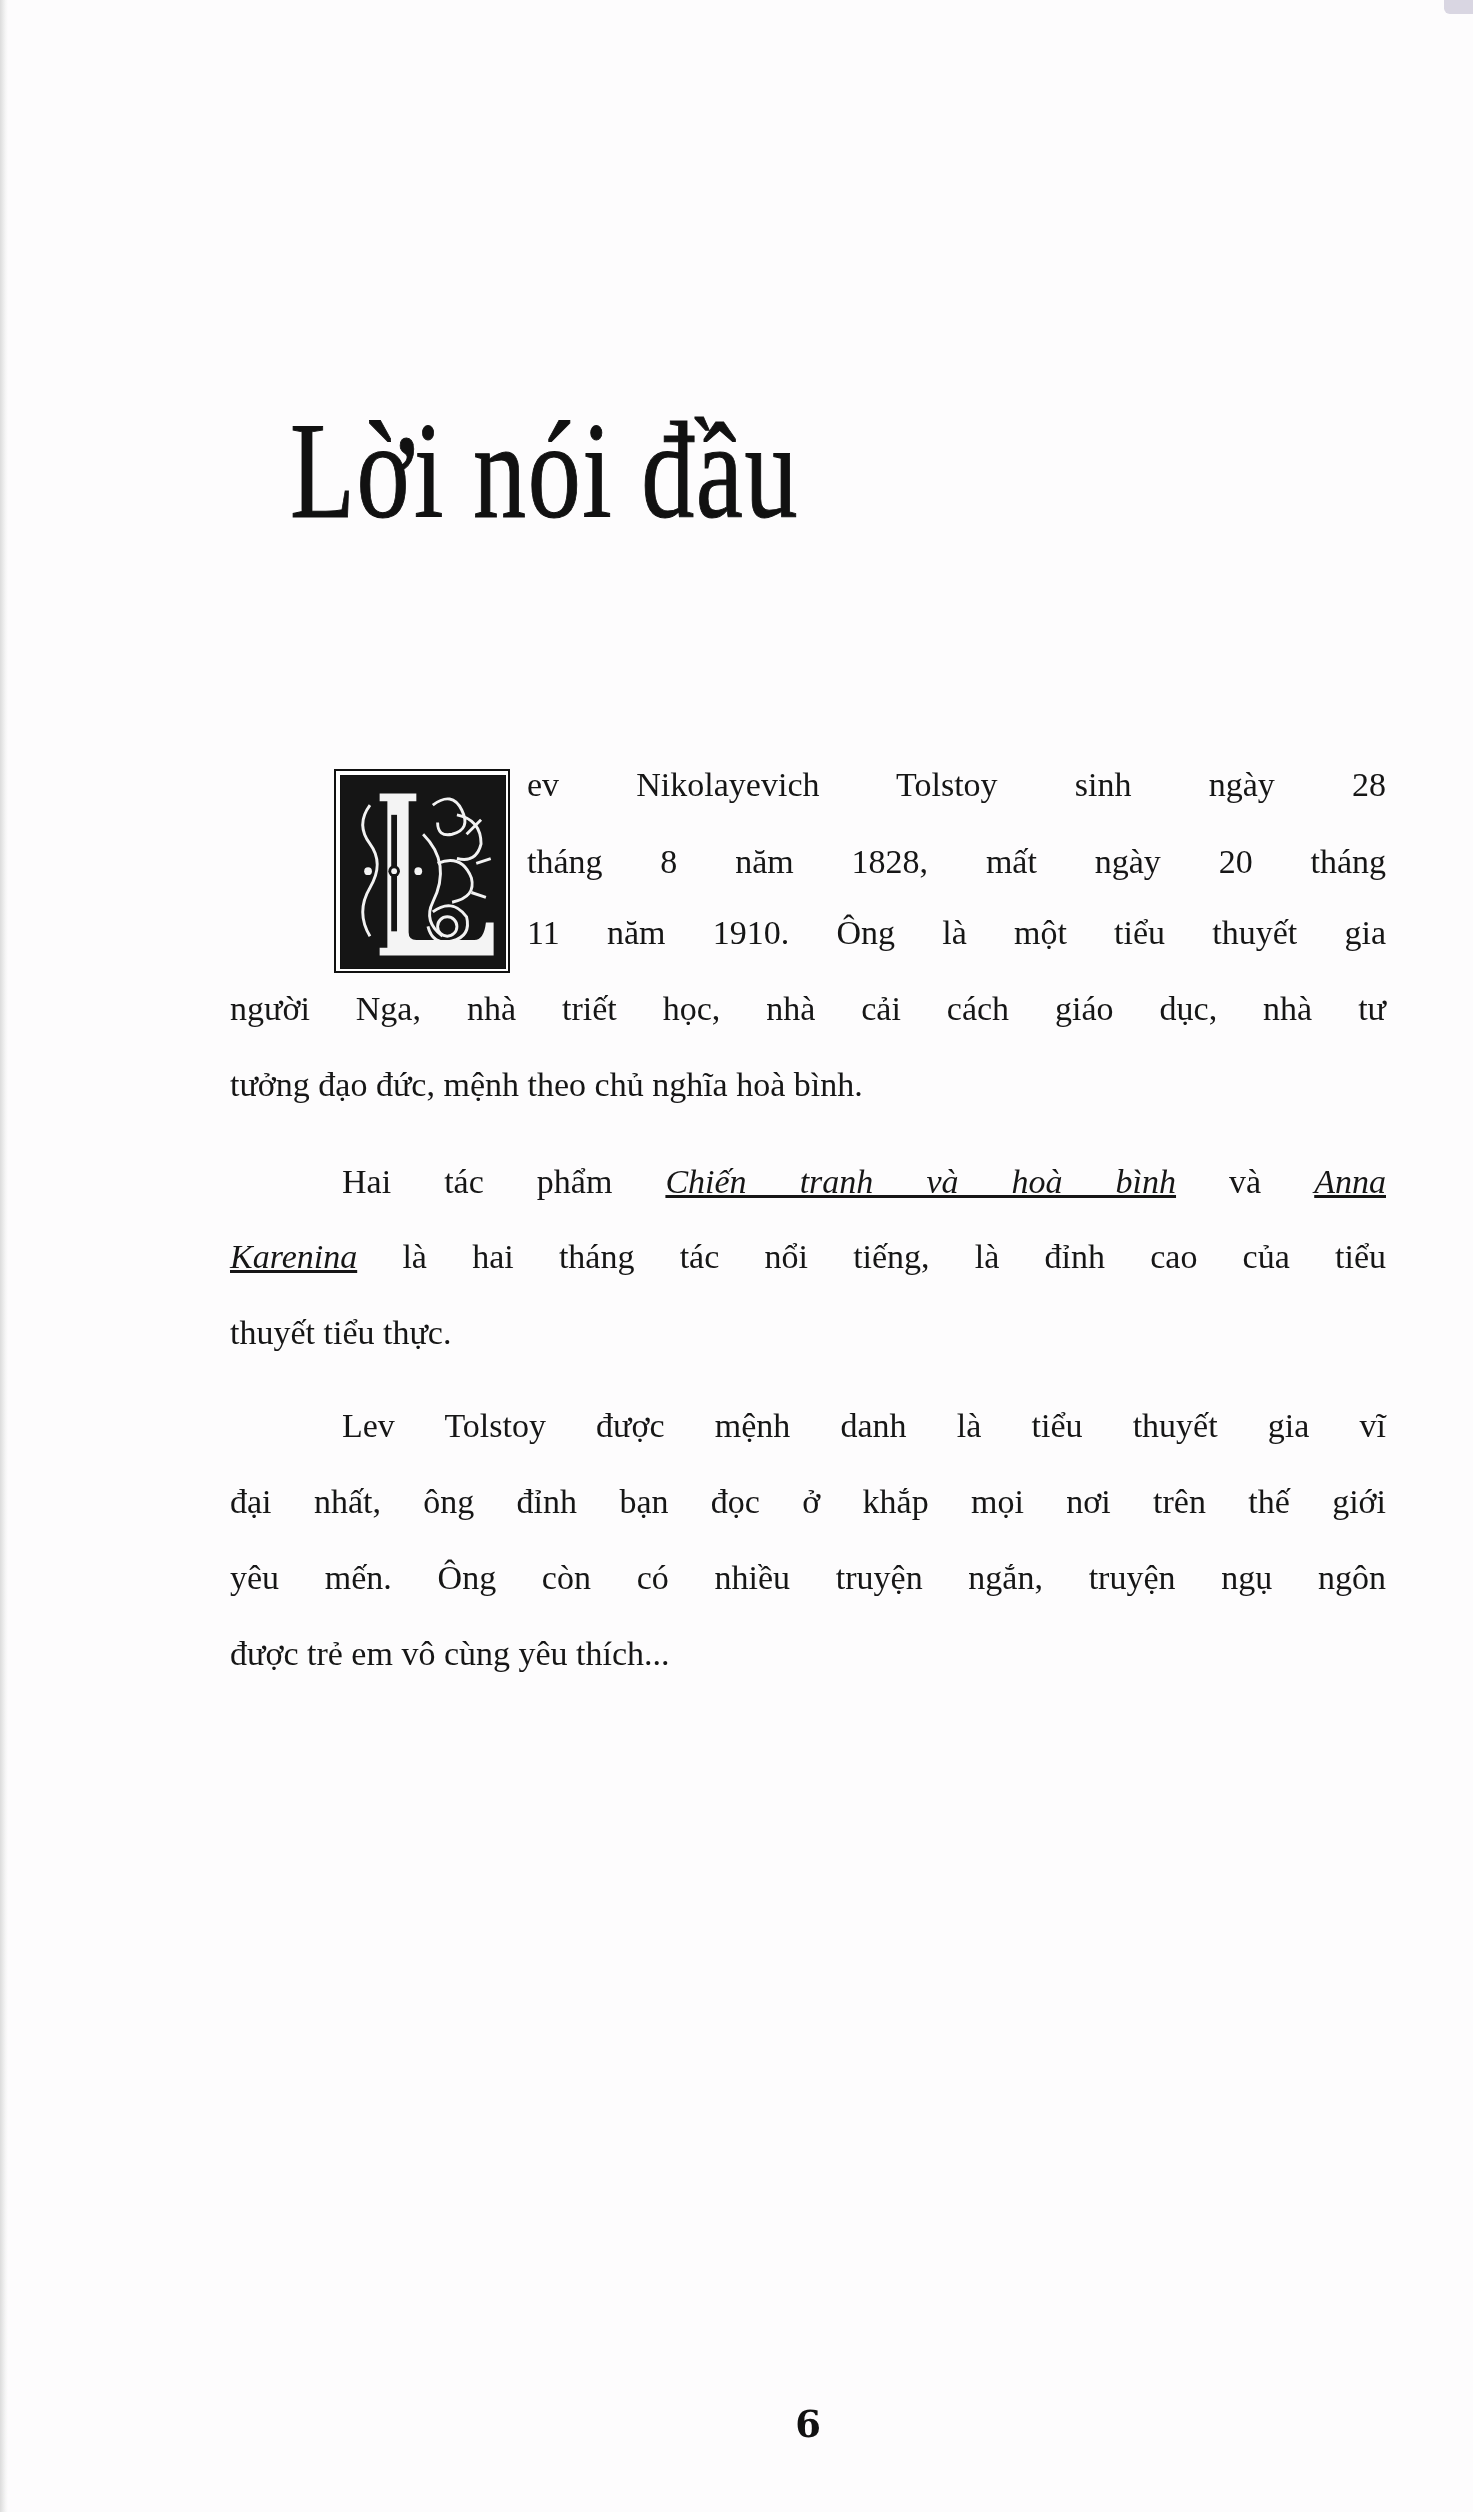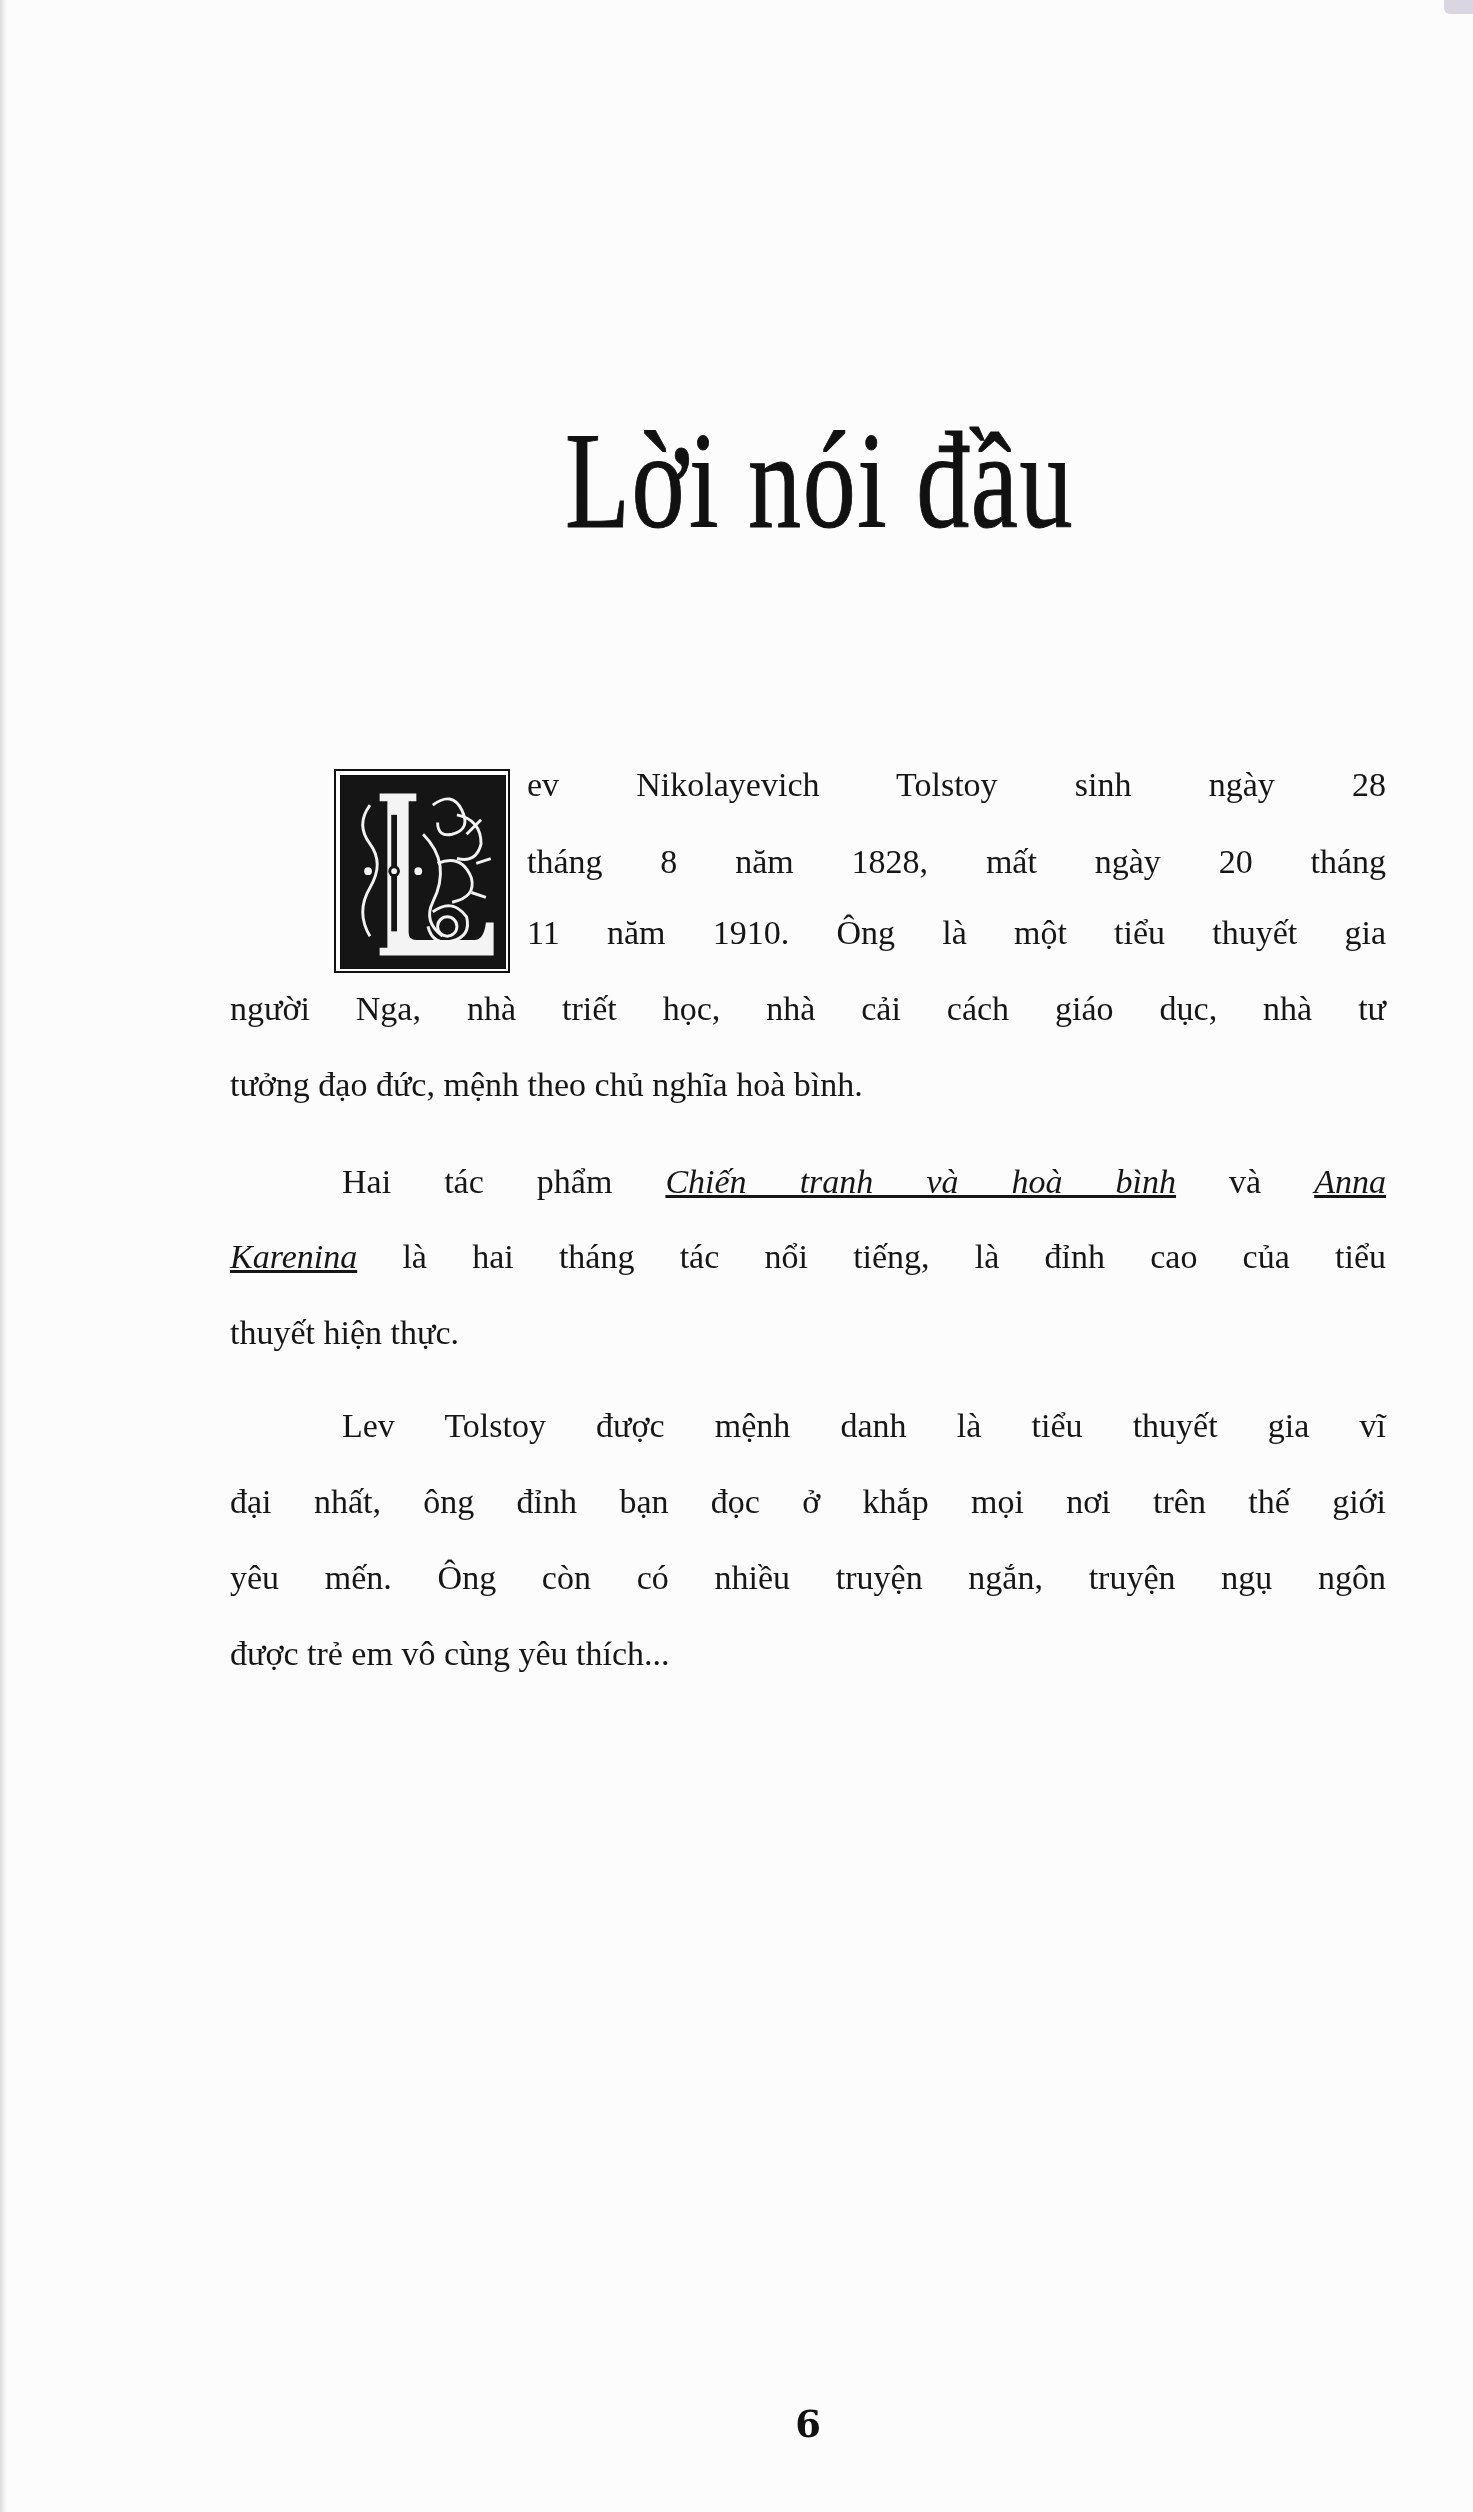--- a/index.html
+++ b/index.html
@@ -16,23 +16,22 @@
   .corner-tr {
     position: absolute; right: 0; top: 0; width: 29px; height: 13.6px;
     background: #d9d6e2; border-bottom-left-radius: 5.8px;
   }
   .ghost {
     position: absolute; color: rgba(150,130,160,0.13);
     font-family: "DejaVu Sans", sans-serif; font-size: 43px;
     transform: scaleX(-1); white-space: nowrap; pointer-events: none;
   }
   .title-wrap {
-    position: absolute; left: 242px; width: 1156px; top: 388px; height: 165px;
-    text-align: center;
-    margin-top: 10px;
+    position: absolute; left: 214px; width: 1156px; top: 388px; height: 165px;
+    text-align: left;
   }
   .title {
     display: inline-block;
     font-family: "Liberation Serif", serif;
     font-size: 138px; line-height: 165px; color: #111;
     transform: scaleX(0.77); transform-origin: center;
     letter-spacing: 1.9px;
     -webkit-text-stroke: 1px #111;
   }
   .body {
@@ -109,21 +108,21 @@
 <div class="body">
 
   <div class="line cap" style="top:756px;">ev Nikolayevich Tolstoy sinh ngày 28</div>
   <div class="line cap" style="top:833px;">tháng 8 năm 1828, mất ngày 20 tháng</div>
   <div class="line cap" style="top:904px;">11 năm 1910. Ông là một tiểu thuyết gia</div>
   <div class="line" style="top:980px;">người Nga, nhà triết học, nhà cải cách giáo dục, nhà tư</div>
   <div class="line last" style="top:1056px;">tưởng đạo đức, mệnh theo chủ nghĩa hoà bình.</div>
 
   <div class="line indent" style="top:1153px;"><span>Hai tác phẩm </span><span class="it">Chiến tranh và hoà bình</span><span> và </span><span class="it">Anna</span></div>
   <div class="line" style="top:1228px;"><span class="it">Karenina</span><span> là hai tháng tác nổi tiếng, là đỉnh cao của tiểu</span></div>
-  <div class="line last" style="top:1304px;">thuyết hiện thực.</div>
+  <div class="line last" style="top:1304px;">thuyết tiểu thực.</div>
 
   <div class="line indent" style="top:1397px;">Lev Tolstoy được mệnh danh là tiểu thuyết gia vĩ</div>
   <div class="line" style="top:1473px;">đại nhất, ông đỉnh bạn đọc ở khắp mọi nơi trên thế giới</div>
   <div class="line" style="top:1549px;">yêu mến. Ông còn có nhiều truyện ngắn, truyện ngụ ngôn</div>
   <div class="line last" style="top:1625px;">được trẻ em vô cùng yêu thích...</div>
 </div>
 
 <div class="page-num">6</div>
 
 

